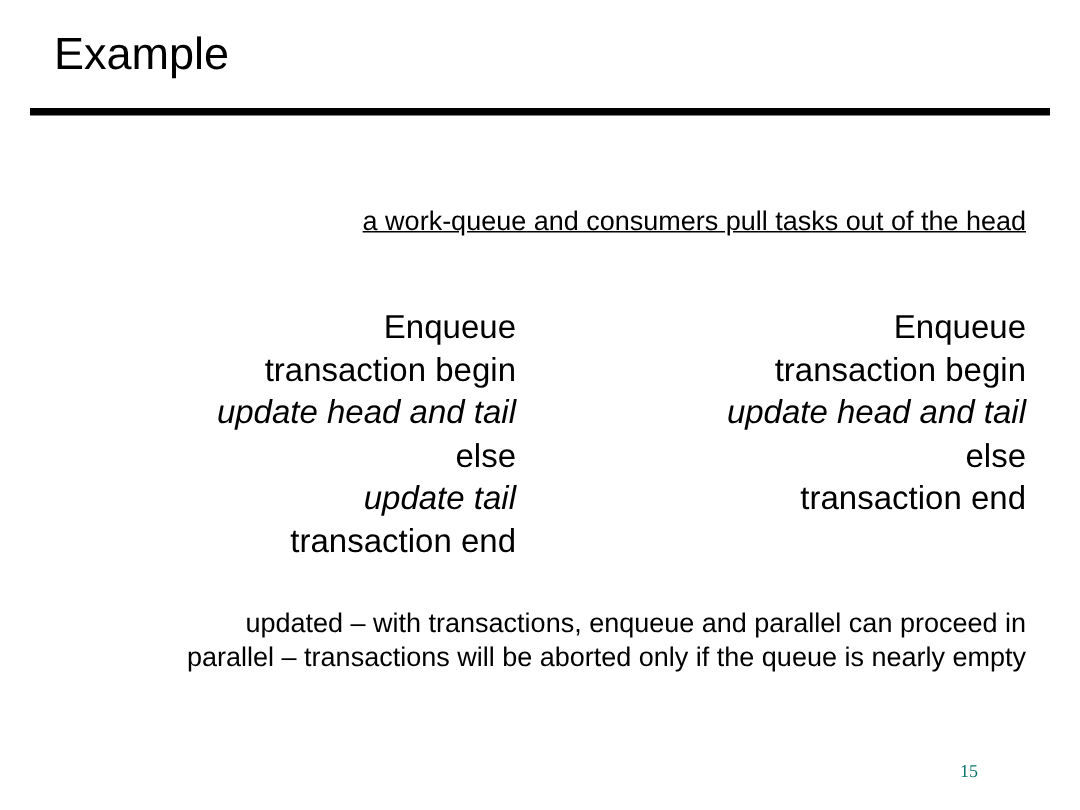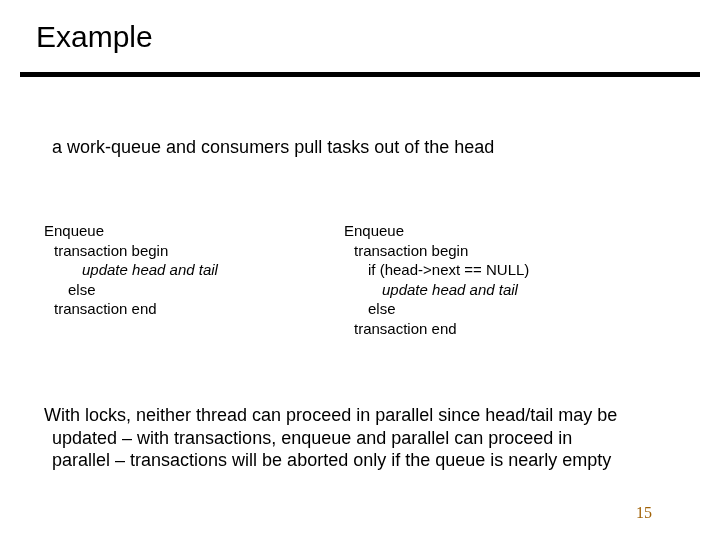--- a/index.html
+++ b/index.html
@@ -10,20 +10,21 @@
     background: #ffffff;
     font-family: Arial, Helvetica, sans-serif;
     color: #000000;
     overflow: hidden;
   }
   .slide {
     position: relative;
     width: 720px;
     height: 540px;
     box-sizing: border-box;
+    text-align: right;
   }
   .title {
     position: absolute;
     top: 20px;
     left: 36px;
     font-size: 30px;
     font-weight: normal;
     color: #000000;
   }
   .rule {
@@ -35,53 +36,52 @@
     background: #000000;
   }
   .intro {
     position: absolute;
     top: 136px;
     left: 44px;
     width: 640px;
     font-size: 18px;
     line-height: 1.25;
   }
-  .intro .l2 { padding-left: 8px; }
+  .intro .l2 { padding-left: 8px; text-decoration: underline; }
   .columns {
     position: absolute;
     top: 204px;
     left: 44px;
     width: 640px;
     display: flex;
-    font-size: 15px;
+    font-size: 22px;
     line-height: 1.3;
-    margin-top: 17px;
   }
   .col-left  { width: 300px; }
   .col-right { flex: 1; }
   .pi-0 { padding-left: 0px; }
   .pi-1 { padding-left: 10px; }
   .pi-2 { padding-left: 24px; }
   .pi-3 { padding-left: 38px; font-style: italic; }
   .conclusion {
     position: absolute;
     top: 404px;
     left: 44px;
     width: 640px;
     font-size: 18px;
     line-height: 1.25;
   }
   .conclusion .l2 { padding-left: 8px; }
   .page-number {
     position: absolute;
     bottom: 18px;
     right: 68px;
-    font-size: 16px;
+    font-size: 12px;
     font-family: "Times New Roman", Times, serif;
-    color: #a16207;
+    color: #0f766e;
   }
 </style>
 </head>
 <body>
 
 <div class="slide">
 
   <div class="title">Example</div>
 
   <div class="rule"></div>
@@ -89,33 +89,32 @@
   <div class="intro">
     <div class="l2">a work-queue and consumers pull tasks out of the head</div>
   </div>
 
   <div class="columns">
     <div class="col-left">
       <div class="pi-0">Enqueue</div>
       <div class="pi-1">transaction begin</div>
       <div class="pi-3">update head and tail</div>
       <div class="pi-2">else</div>
+      <div class="pi-3">update tail</div>
       <div class="pi-1">transaction end</div>
     </div>
     <div class="col-right">
       <div class="pi-0">Enqueue</div>
       <div class="pi-1">transaction begin</div>
-      <div class="pi-2">if (head-&gt;next == NULL)</div>
       <div class="pi-3">update head and tail</div>
       <div class="pi-2">else</div>
       <div class="pi-1">transaction end</div>
     </div>
   </div>
 
   <div class="conclusion">
-    <div>With locks, neither thread can proceed in parallel since head/tail may be</div>
     <div class="l2">updated – with transactions, enqueue and parallel can proceed in</div>
     <div class="l2">parallel – transactions will be aborted only if the queue is nearly empty</div>
   </div>
 
   <div class="page-number">15</div>
 
 </div>
 
 </body></html>

